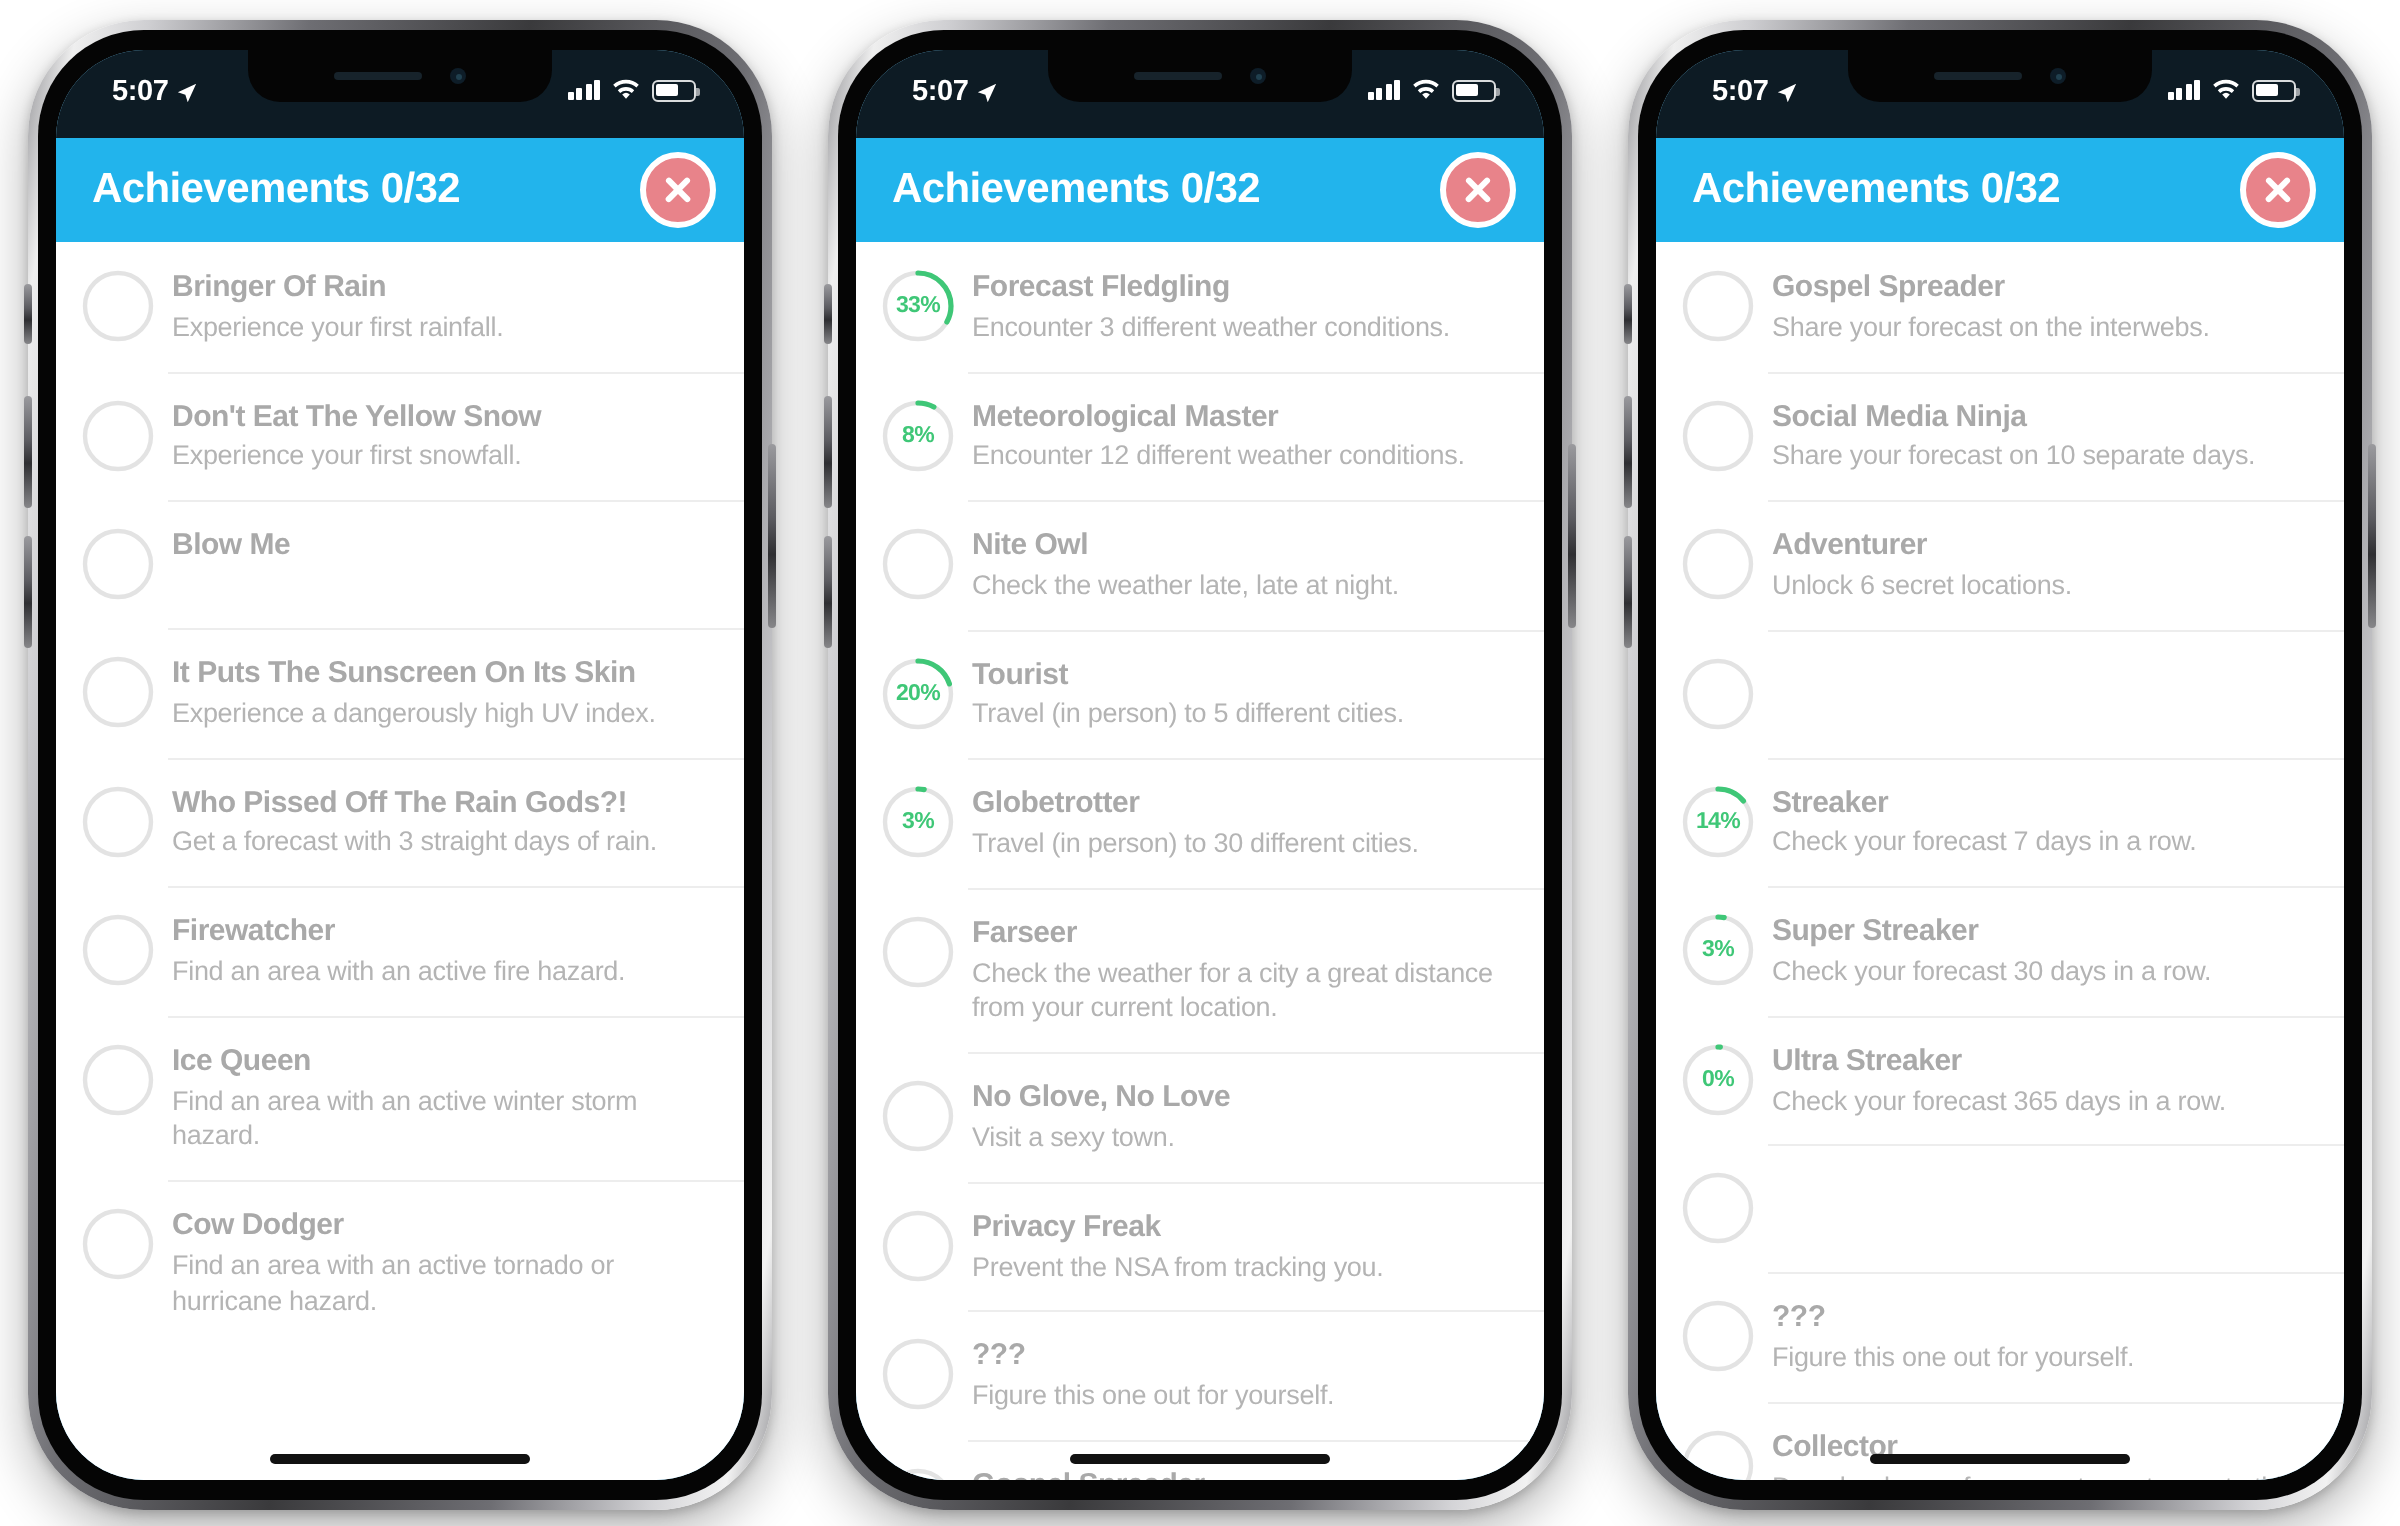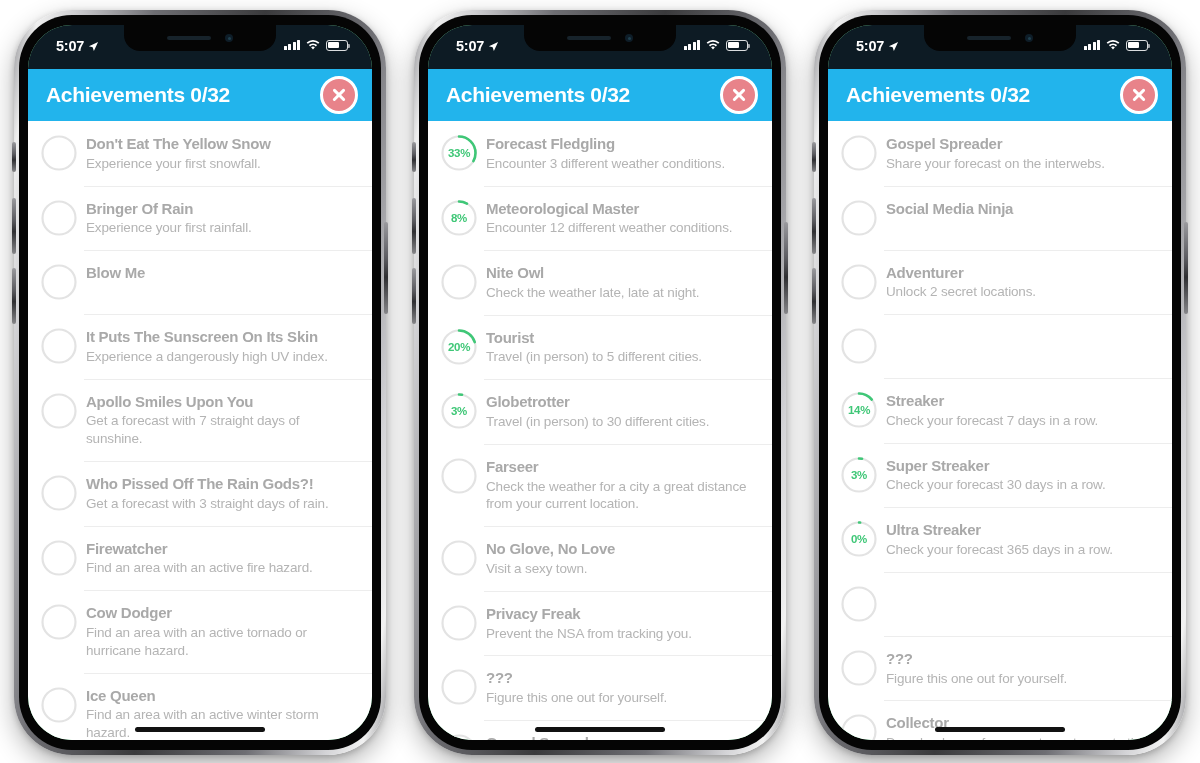--- a/index.html
+++ b/index.html
@@ -34,21 +34,21 @@
     width: 100%; height: 100%;
     border-radius: 53px;
     background: #050505;
     padding: 10px 9px;
   }
   .screen {
     position: relative;
     width: 100%; height: 100%;
     border-radius: 44px;
     overflow: hidden;
-    background: #86efac;
+    background: #7dd3fc;
   }
 
   
   .btn-side {
     position: absolute;
     background: linear-gradient(180deg,#9a9a9e,#5b5b60 40%,#2f2f32 60%,#868689);
     border-radius: 2px;
     z-index: 5;
   }
   .btn-silent { left: -2px; top: 132px;  width: 4px; height: 30px; }
@@ -284,42 +284,42 @@
             <div class="close-btn" role="button" aria-label="Close"></div>
           </div>
           <div class="list">
             <div class="row">
               <div class="medal">
                 <svg viewBox="0 0 38 38">
                   <circle cx="19" cy="19" r="16.5" fill="none" stroke="#e3e3e3" stroke-width="2.2"></circle>
                 </svg>
               </div>
               <div class="txt">
+                <div class="ach-title">Bringer Of Rain</div>
+                <div class="ach-desc">Experience your first rainfall.</div>
+              </div>
+            </div>
+            <div class="row">
+              <div class="medal">
+                <svg viewBox="0 0 38 38">
+                  <circle cx="19" cy="19" r="16.5" fill="none" stroke="#e3e3e3" stroke-width="2.2"></circle>
+                </svg>
+              </div>
+              <div class="txt">
                 <div class="ach-title">Don't Eat The Yellow Snow</div>
                 <div class="ach-desc">Experience your first snowfall.</div>
               </div>
             </div>
             <div class="row">
               <div class="medal">
                 <svg viewBox="0 0 38 38">
                   <circle cx="19" cy="19" r="16.5" fill="none" stroke="#e3e3e3" stroke-width="2.2"></circle>
                 </svg>
               </div>
               <div class="txt">
-                <div class="ach-title">Bringer Of Rain</div>
-                <div class="ach-desc">Experience your first rainfall.</div>
-              </div>
-            </div>
-            <div class="row">
-              <div class="medal">
-                <svg viewBox="0 0 38 38">
-                  <circle cx="19" cy="19" r="16.5" fill="none" stroke="#e3e3e3" stroke-width="2.2"></circle>
-                </svg>
-              </div>
-              <div class="txt">
                 <div class="ach-title">Blow Me</div>
               </div>
             </div>
             <div class="row">
               <div class="medal">
                 <svg viewBox="0 0 38 38">
                   <circle cx="19" cy="19" r="16.5" fill="none" stroke="#e3e3e3" stroke-width="2.2"></circle>
                 </svg>
               </div>
               <div class="txt">
@@ -327,31 +327,20 @@
                 <div class="ach-desc">Experience a dangerously high UV index.</div>
               </div>
             </div>
             <div class="row">
               <div class="medal">
                 <svg viewBox="0 0 38 38">
                   <circle cx="19" cy="19" r="16.5" fill="none" stroke="#e3e3e3" stroke-width="2.2"></circle>
                 </svg>
               </div>
               <div class="txt">
-                <div class="ach-title">Apollo Smiles Upon You</div>
-                <div class="ach-desc">Get a forecast with 7 straight days of sunshine.</div>
-              </div>
-            </div>
-            <div class="row">
-              <div class="medal">
-                <svg viewBox="0 0 38 38">
-                  <circle cx="19" cy="19" r="16.5" fill="none" stroke="#e3e3e3" stroke-width="2.2"></circle>
-                </svg>
-              </div>
-              <div class="txt">
                 <div class="ach-title">Who Pissed Off The Rain Gods?!</div>
                 <div class="ach-desc">Get a forecast with 3 straight days of rain.</div>
               </div>
             </div>
             <div class="row">
               <div class="medal">
                 <svg viewBox="0 0 38 38">
                   <circle cx="19" cy="19" r="16.5" fill="none" stroke="#e3e3e3" stroke-width="2.2"></circle>
                 </svg>
               </div>
@@ -360,33 +349,33 @@
                 <div class="ach-desc">Find an area with an active fire hazard.</div>
               </div>
             </div>
             <div class="row">
               <div class="medal">
                 <svg viewBox="0 0 38 38">
                   <circle cx="19" cy="19" r="16.5" fill="none" stroke="#e3e3e3" stroke-width="2.2"></circle>
                 </svg>
               </div>
               <div class="txt">
+                <div class="ach-title">Ice Queen</div>
+                <div class="ach-desc">Find an area with an active winter storm hazard.</div>
+              </div>
+            </div>
+            <div class="row">
+              <div class="medal">
+                <svg viewBox="0 0 38 38">
+                  <circle cx="19" cy="19" r="16.5" fill="none" stroke="#e3e3e3" stroke-width="2.2"></circle>
+                </svg>
+              </div>
+              <div class="txt">
                 <div class="ach-title">Cow Dodger</div>
                 <div class="ach-desc">Find an area with an active tornado or hurricane hazard.</div>
-              </div>
-            </div>
-            <div class="row">
-              <div class="medal">
-                <svg viewBox="0 0 38 38">
-                  <circle cx="19" cy="19" r="16.5" fill="none" stroke="#e3e3e3" stroke-width="2.2"></circle>
-                </svg>
-              </div>
-              <div class="txt">
-                <div class="ach-title">Ice Queen</div>
-                <div class="ach-desc">Find an area with an active winter storm hazard.</div>
               </div>
             </div>
           </div>
           <div class="home-ind"></div>
         </div>
       </div>
     </div>
     <div class="phone">
       <div class="btn-side btn-silent"></div>
       <div class="btn-side btn-volup"></div>
@@ -601,31 +590,32 @@
               </div>
             </div>
             <div class="row">
               <div class="medal">
                 <svg viewBox="0 0 38 38">
                   <circle cx="19" cy="19" r="16.5" fill="none" stroke="#e3e3e3" stroke-width="2.2"></circle>
                 </svg>
               </div>
               <div class="txt">
                 <div class="ach-title">Social Media Ninja</div>
+                <div class="ach-desc">Share your forecast on 10 separate days.</div>
               </div>
             </div>
             <div class="row">
               <div class="medal">
                 <svg viewBox="0 0 38 38">
                   <circle cx="19" cy="19" r="16.5" fill="none" stroke="#e3e3e3" stroke-width="2.2"></circle>
                 </svg>
               </div>
               <div class="txt">
                 <div class="ach-title">Adventurer</div>
-                <div class="ach-desc">Unlock 2 secret locations.</div>
+                <div class="ach-desc">Unlock 6 secret locations.</div>
               </div>
             </div>
             <div class="row">
               <div class="medal">
                 <svg viewBox="0 0 38 38">
                   <circle cx="19" cy="19" r="16.5" fill="none" stroke="#e3e3e3" stroke-width="2.2"></circle>
                 </svg>
               </div>
             </div>
             <div class="row">

